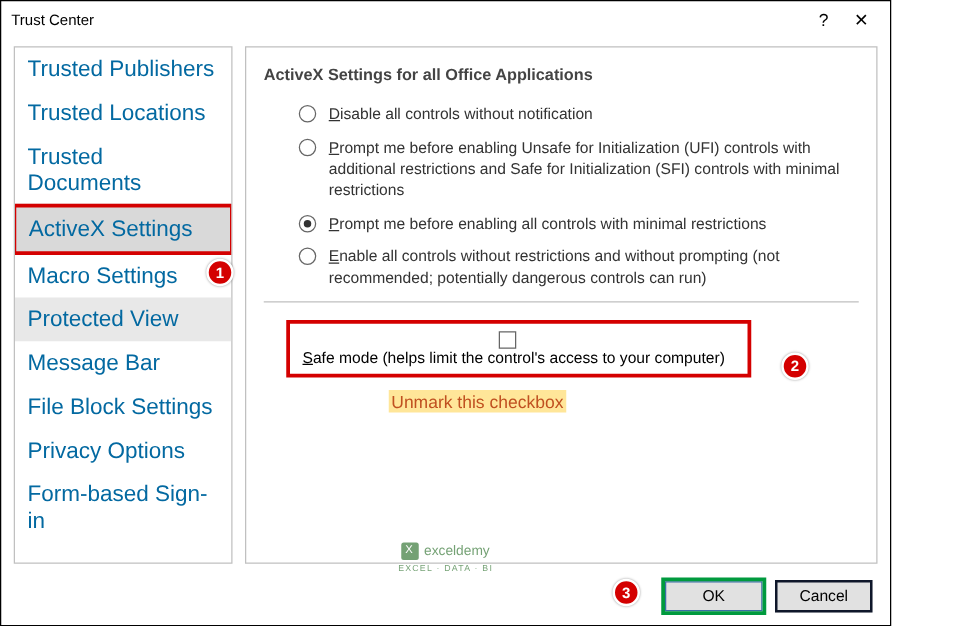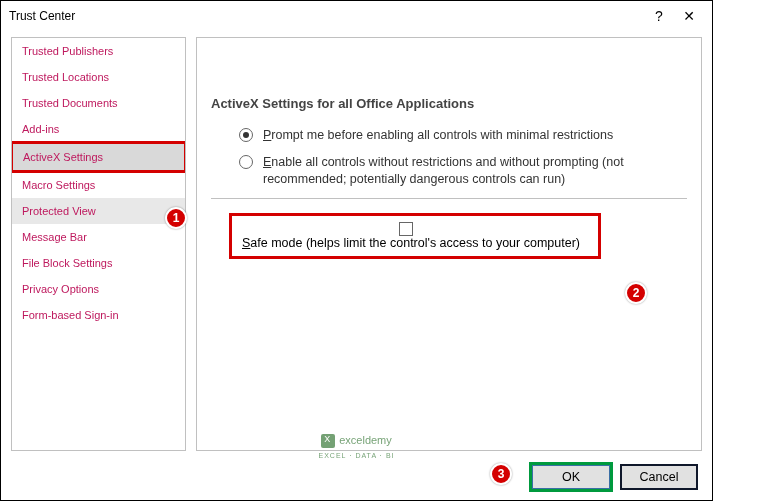--- a/index.html
+++ b/index.html
@@ -4,25 +4,25 @@
 <style>
   * { box-sizing: border-box; font-family: "Segoe UI", Arial, sans-serif; }
   body { margin: 0; padding: 0; background: #fff; }
   .window { width: 713px; height: 501px; border: 1px solid #000; position: relative; background: #fff; }
   .titlebar { height: 30px; display: flex; align-items: center; padding: 0 8px; font-size: 12px; position: relative; }
   .titlebar .title { flex: 1; }
   .titlebar .help-icon { width: 30px; text-align: center; font-size: 14px; cursor: pointer; }
   .titlebar .close-icon { width: 30px; text-align: center; font-size: 14px; cursor: pointer; }
   .body { display: flex; height: 420px; padding: 6px 10px 0 10px; }
   .sidebar { width: 175px; border: 1px solid #c0c0c0; background: #fff; overflow: hidden; }
-  .sidebar-item { padding: 7px 10px; font-size: 11px; color: #be185d; cursor: pointer; }
+  .sidebar-item { padding: 7px 10px; font-size: 18px; color: #0369a1; cursor: pointer; }
   .sidebar-item.hover { background: #e8e8e8; }
   .sidebar-item.highlighted { border: 3px solid #d40000; margin: -1px -2px; position: relative; z-index:2; background:#d9d9d9;}
   .content { flex: 1; border: 1px solid #c0c0c0; margin-left: 10px; padding: 14px 14px; position: relative; background:#fff; }
-  .section-title { font-size: 13px; font-weight: 600; color: #444; margin-bottom: 16px; margin-top: 44px; }
+  .section-title { font-size: 13px; font-weight: 600; color: #444; margin-bottom: 16px; }
   .radio-group { padding-left: 28px; }
   .radio-row { display: flex; align-items: flex-start; margin-bottom: 10px; font-size: 12.5px; color: #333; }
   .radio { width: 14px; height: 14px; border: 1px solid #666; border-radius: 50%; margin-right: 10px; margin-top: 1px; flex-shrink:0; position:relative; }
   .radio.checked::after { content:''; position:absolute; width:6px; height:6px; background:#333; border-radius:50%; top:3px; left:3px; }
   .radio-label { flex:1; line-height: 1.35; }
   .radio-label .u { text-decoration: underline; }
   .divider { border-top: 1px solid #c0c0c0; margin: 10px 0 14px 0; }
   .safemode-box { border: 3px solid #d40000; padding: 6px 18px 6px 10px; display: inline-flex; align-items:center; margin-left: 18px; flex-direction: column; }
   .checkbox { width:14px; height:14px; border:1px solid #666; margin-right:10px; background:#fff; }
   .safemode-label { font-size: 12.5px; }
@@ -47,48 +47,56 @@
     <span class="title">Trust Center</span>
     <span class="help-icon">?</span>
     <span class="close-icon">✕</span>
   </div>
 
   <div class="body">
     <div class="sidebar">
       <div class="sidebar-item">Trusted Publishers</div>
       <div class="sidebar-item">Trusted Locations</div>
       <div class="sidebar-item">Trusted Documents</div>
-      <div class="sidebar-item">Add-ins</div>
       <div class="sidebar-item highlighted">ActiveX Settings</div>
       <div class="sidebar-item">Macro Settings</div>
       <div class="sidebar-item hover">Protected View</div>
       <div class="sidebar-item">Message Bar</div>
       <div class="sidebar-item">File Block Settings</div>
       <div class="sidebar-item">Privacy Options</div>
       <div class="sidebar-item">Form-based Sign-in</div>
     </div>
 
     <div class="content">
       <div class="section-title">ActiveX Settings for all Office Applications</div>
       <div class="radio-group">
+        <div class="radio-row">
+          <div class="radio"></div>
+          <div class="radio-label"><span class="u">D</span><span id="r0rest">isable all controls without notification</span></div>
+        </div>
+        <div class="radio-row">
+          <div class="radio"></div>
+          <div class="radio-label"><span class="u">P</span><span id="r1rest">rompt me before enabling Unsafe for Initialization (UFI) controls with additional restrictions and Safe for Initialization (SFI) controls with minimal restrictions</span></div>
+        </div>
         <div class="radio-row">
           <div class="radio checked"></div>
           <div class="radio-label"><span class="u">P</span><span id="r2rest">rompt me before enabling all controls with minimal restrictions</span></div>
         </div>
         <div class="radio-row">
           <div class="radio"></div>
           <div class="radio-label"><span class="u">E</span><span id="r3rest">nable all controls without restrictions and without prompting (not recommended; potentially dangerous controls can run)</span></div>
         </div>
       </div>
       <div class="divider"></div>
       <div class="safemode-box">
         <div class="checkbox"></div>
         <div class="safemode-label"><span class="u">S</span><span id="smrest">afe mode (helps limit the control's access to your computer)</span></div>
       </div>
       <br>
+      <span class="annotation">Unmark this checkbox</span>
     </div>
   </div>
 
   <div class="callout c1">1</div>
   <div class="callout c2">2</div>
   <div class="callout c3">3</div>
 
   <div class="watermark">
     <span class="wm-icon"></span><span>exceldemy</span><br>
     <span style="font-size:7px; letter-spacing:1px;">EXCEL · DATA · BI</span>

